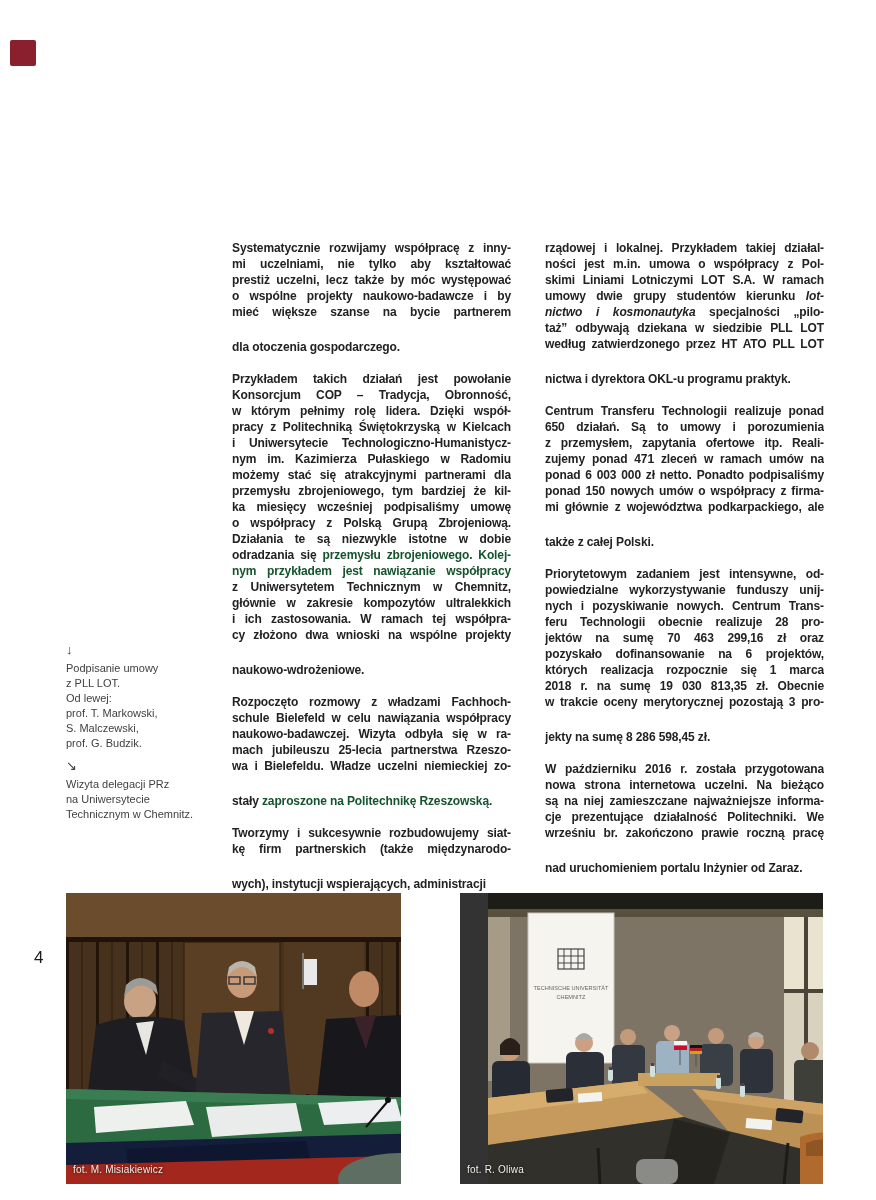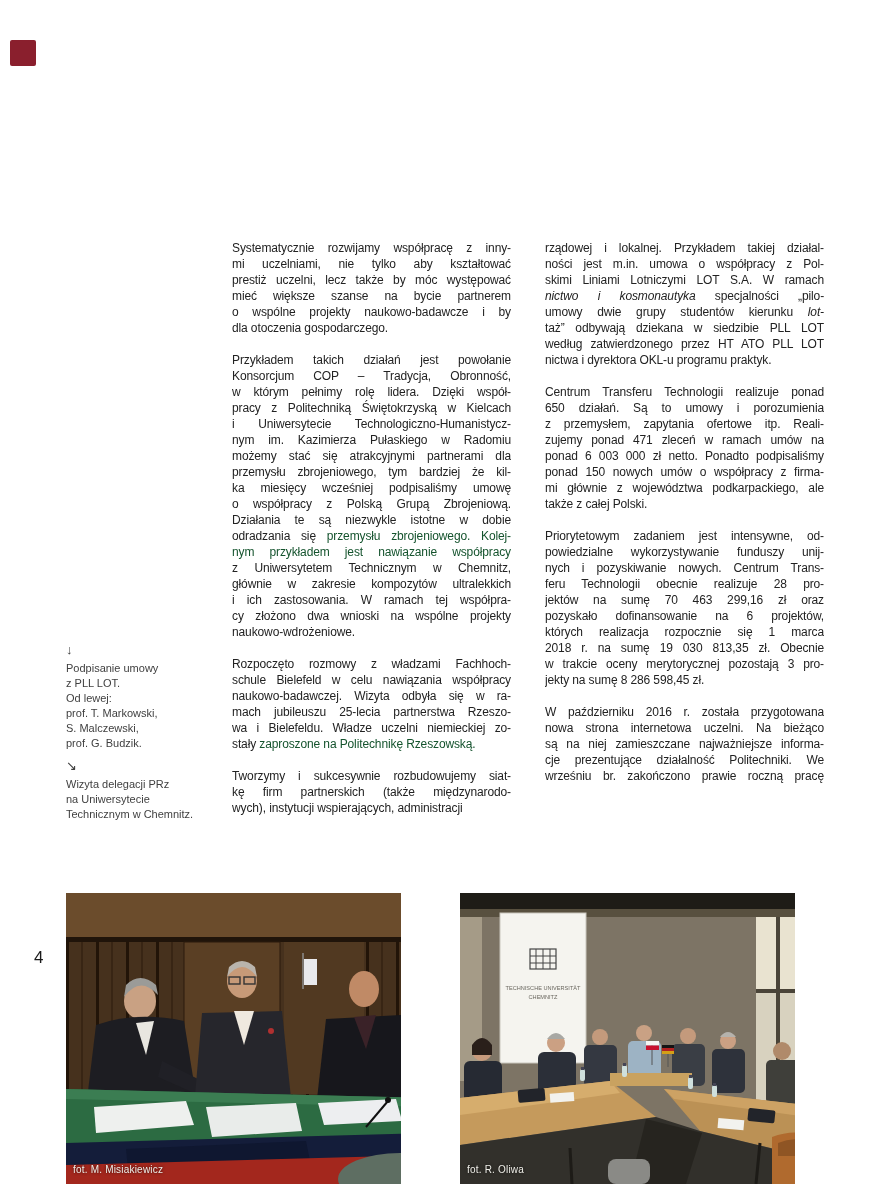--- a/index.html
+++ b/index.html
@@ -9,29 +9,29 @@
   .pagenum{position:absolute;left:34px;top:948px;font-size:17px;color:#1a1a1a;}
   
   .side{position:absolute;left:66px;width:170px;color:#3f3f3f;font-size:11px;line-height:15px;}
   .side .arrow{display:block;font-size:13px;margin-bottom:4px;color:#3f3f3f;}
   .cap1{top:642px;}
   .cap2{top:758px;}
   
   .col{position:absolute;top:240px;width:279px;font-size:12px;line-height:16px;letter-spacing:-0.12px;color:#222;}
   .col1{left:232px;}
   .col2{left:545px;}
-  .par{margin:0 0 16px 0;}
+  .par{margin:0 0 16px 0;font-weight:bold;}
   .ln{display:block;text-align:justify;text-align-last:justify;height:16px;overflow:hidden;}
-  .ln-end{text-align-last:left;}
+  .ln-end{text-align-last:left;margin-top:19px;}
   .it{font-style:italic;}
   .blue{color:#14532d;}
   
   .photo{position:absolute;top:893px;width:335px;height:291px;overflow:hidden;background:#333;}
   .photo-left{left:66px;}
-  .photo-right{left:460px;}
+  .photo-right{left:460px;padding-left:28px;}
   .credit{position:absolute;left:7px;bottom:9px;font-size:10px;color:#efeee8;
           text-shadow:0 0 3px rgba(0,0,0,.7);letter-spacing:.2px;}
 </style>
 </head>
 <body>
 
 <div id="page">
 
   <div class="corner-square" style="background: rgb(138, 31, 45);"></div>
 
@@ -56,22 +56,22 @@
       </div>
   </div>
 
   <div class="pagenum">4</div>
 
   <section class="col col1">
       <p class="par">
         <span class="ln"><span>Systematycznie rozwijamy współpracę z inny-</span></span>
         <span class="ln"><span>mi uczelniami, nie tylko aby kształtować</span></span>
         <span class="ln"><span>prestiż uczelni, lecz także by móc występować</span></span>
+        <span class="ln"><span>o wspólne projekty naukowo-badawcze i by</span></span>
         <span class="ln"><span>mieć większe szanse na bycie partnerem</span></span>
-        <span class="ln"><span>o wspólne projekty naukowo-badawcze i by</span></span>
         <span class="ln ln-end"><span>dla otoczenia gospodarczego.</span></span>
       </p>
       <p class="par">
         <span class="ln"><span>Przykładem takich działań jest powołanie</span></span>
         <span class="ln"><span>Konsorcjum COP – Tradycja, Obronność,</span></span>
         <span class="ln"><span>w którym pełnimy rolę lidera. Dzięki współ-</span></span>
         <span class="ln"><span>pracy z Politechniką Świętokrzyską w Kielcach</span></span>
         <span class="ln"><span>i Uniwersytecie Technologiczno-Humanistycz-</span></span>
         <span class="ln"><span>nym im. Kazimierza Pułaskiego w Radomiu</span></span>
         <span class="ln"><span>możemy stać się atrakcyjnymi partnerami dla</span></span>
@@ -99,22 +99,22 @@
         <span class="ln"><span>Tworzymy i sukcesywnie rozbudowujemy siat-</span></span>
         <span class="ln"><span>kę firm partnerskich (także międzynarodo-</span></span>
         <span class="ln ln-end"><span>wych), instytucji wspierających, administracji</span></span>
       </p>
     </section>
   <section class="col col2">
       <p class="par">
         <span class="ln"><span>rządowej i lokalnej. Przykładem takiej działal-</span></span>
         <span class="ln"><span>ności jest m.in. umowa o współpracy z Pol-</span></span>
         <span class="ln"><span>skimi Liniami Lotniczymi LOT S.A. W ramach</span></span>
+        <span class="ln"><span>umowy dwie grupy studentów kierunku </span><span class="it">lot-</span></span>
         <span class="ln"><span class="it">nictwo i kosmonautyka</span><span> specjalności „pilo-</span></span>
-        <span class="ln"><span>umowy dwie grupy studentów kierunku </span><span class="it">lot-</span></span>
         <span class="ln"><span>taż” odbywają dziekana w siedzibie PLL LOT</span></span>
         <span class="ln"><span>według zatwierdzonego przez HT ATO PLL LOT</span></span>
         <span class="ln ln-end"><span>nictwa i dyrektora OKL-u programu praktyk.</span></span>
       </p>
       <p class="par">
         <span class="ln"><span>Centrum Transferu Technologii realizuje ponad</span></span>
         <span class="ln"><span>650 działań. Są to umowy i porozumienia</span></span>
         <span class="ln"><span>z przemysłem, zapytania ofertowe itp. Reali-</span></span>
         <span class="ln"><span>zujemy ponad 471 zleceń w ramach umów na</span></span>
         <span class="ln"><span>ponad 6 003 000 zł netto. Ponadto podpisaliśmy</span></span>
@@ -133,20 +133,21 @@
         <span class="ln"><span>2018 r. na sumę 19 030 813,35 zł. Obecnie</span></span>
         <span class="ln"><span>w trakcie oceny merytorycznej pozostają 3 pro-</span></span>
         <span class="ln ln-end"><span>jekty na sumę 8 286 598,45 zł.</span></span>
       </p>
       <p class="par">
         <span class="ln"><span>W październiku 2016 r. została przygotowana</span></span>
         <span class="ln"><span>nowa strona internetowa uczelni. Na bieżąco</span></span>
         <span class="ln"><span>są na niej zamieszczane najważniejsze informa-</span></span>
         <span class="ln"><span>cje prezentujące działalność Politechniki. We</span></span>
         <span class="ln"><span>wrześniu br. zakończono prawie roczną pracę</span></span>
+        <span class="ln ln-end"><span>nad uruchomieniem portalu Inżynier od Zaraz.</span></span>
       </p>
     </section>
 
   <figure class="photo photo-left" style="margin:0">
     <svg width="364" height="291" viewBox="0 0 364 291">
       <defs>
         <pattern id="wood" width="30" height="30" patternUnits="userSpaceOnUse">
           <rect width="30" height="30" fill="#46311d"></rect>
           <rect width="3" height="30" fill="#221408"></rect>
           <rect x="15" width="2" height="30" fill="#2e1d0e" opacity="0.6"></rect>

